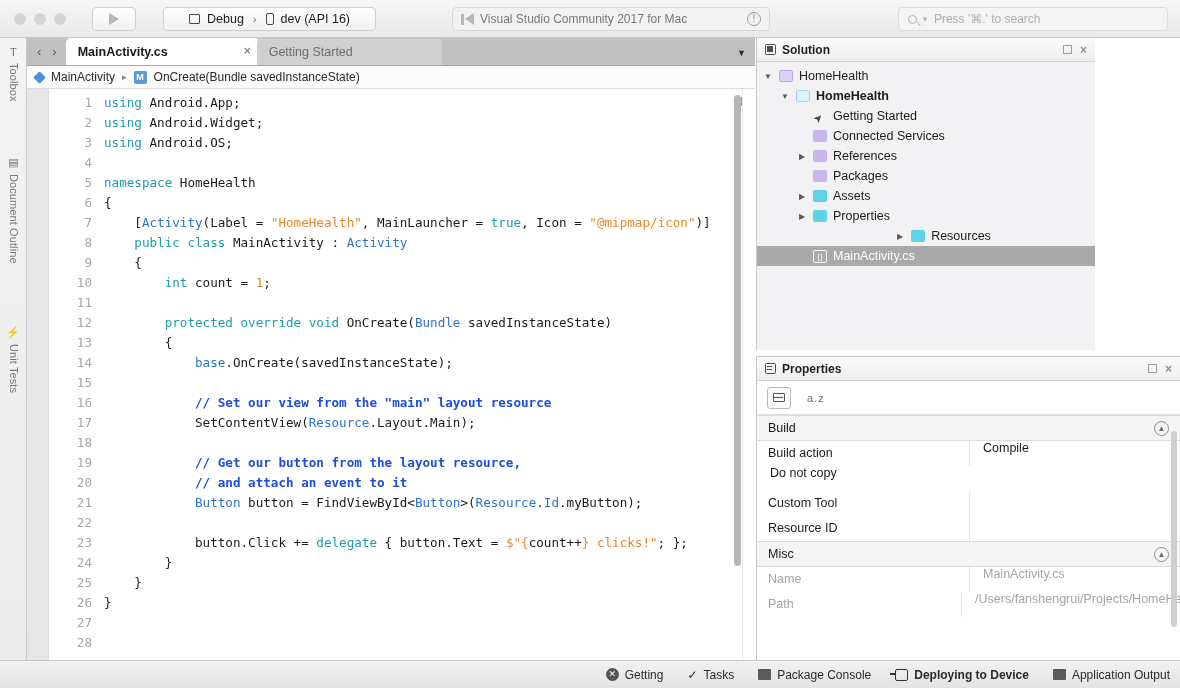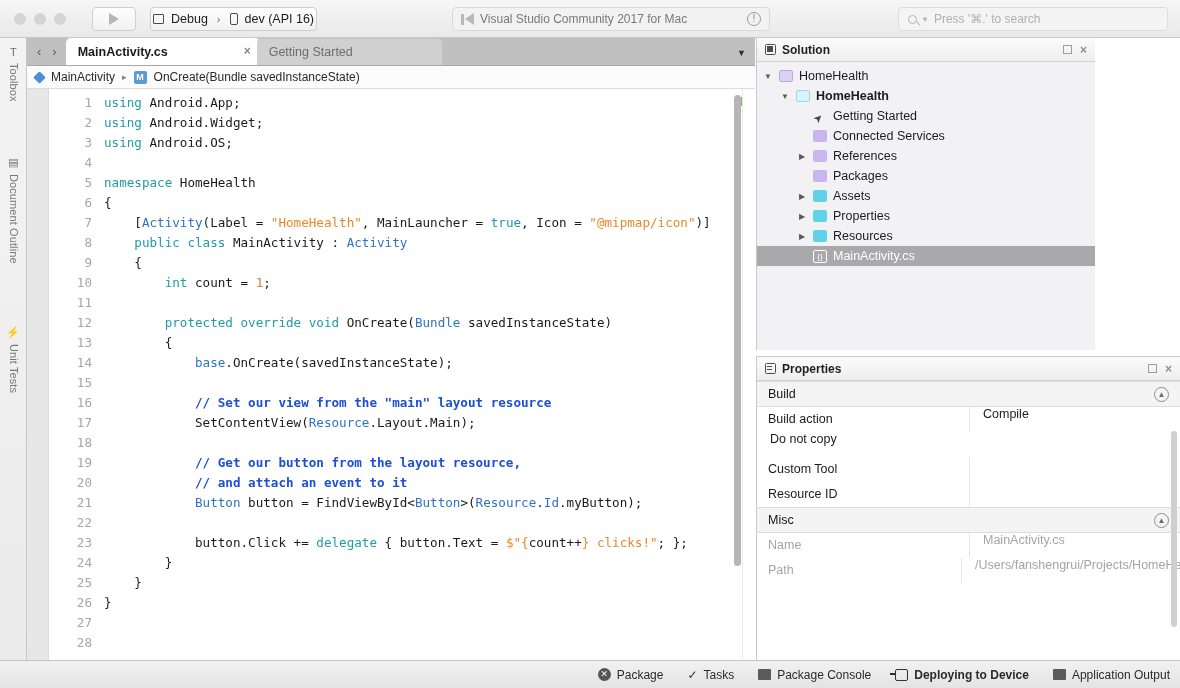--- a/index.html
+++ b/index.html
@@ -29,25 +29,25 @@
     display: flex; align-items: center; justify-content: center;
   }
   .play-tri {
     width: 0; height: 0;
     border-left: 10px solid #b6b6b6;
     border-top: 6px solid transparent;
     border-bottom: 6px solid transparent;
   }
 
   .tb-config {
-    margin-left: 14px; height: 24px;
+    margin-left: 27px; height: 24px;
     border: 1px solid #cfcfcf; border-radius: 4px;
     background: linear-gradient(#fefefe,#f1f1f1);
     display: flex; align-items: center;
-    padding: 0 2px; gap: 7px;
+    padding: 0 25px; gap: 7px;
     font-size: 12.5px; color: #1d1d1d; justify-content: space-between;
   }
   .ic-square {
     width: 11px; height: 10px; border: 1.6px solid #4a4a4a; border-radius: 1px;
     display: inline-block;
   }
   .ic-phone {
     width: 8px; height: 12px; border: 1.6px solid #4a4a4a; border-radius: 2px;
     display: inline-block;
   }
@@ -459,21 +459,21 @@
       <div class="trow" style="padding-left: 40px;">
         <span class="twist closed"></span>
         <span class="ficon cyan"></span>
         <span>Assets</span>
       </div>
       <div class="trow" style="padding-left: 40px;">
         <span class="twist closed"></span>
         <span class="ficon cyan"></span>
         <span>Properties</span>
       </div>
-      <div class="trow" style="padding-left: 40px;">
+      <div class="trow" style="padding-left: 40px; justify-content: center;">
         <span class="twist closed"></span>
         <span class="ficon cyan"></span>
         <span>Resources</span>
       </div>
       <div class="trow sel" style="padding-left: 40px;">
         <span class="twist"></span>
         <span class="csicon">{}</span>
         <span>MainActivity.cs</span>
       </div>
     </div>
@@ -481,20 +481,26 @@
 
 <div class="propspanel">
   <div class="panelhdr">
     <span class="hdr-ic props"></span>
     <span>Properties</span>
     <span class="hdr-btns">
       <span class="mini-sq"></span>
       <span class="mini-x">×</span>
     </span>
   </div>
+  <div class="propstools">
+    <span class="pbtn">
+      <span class="pbtn-gl"></span>
+    </span>
+    <span class="az">a.z</span>
+  </div>
   <div id="propsbody">
       <div class="grpheader">
         <span>Build</span>
         <span class="chevcirc">▲</span>
       </div>
       <div class="prow">
         <div class="pname">Build action</div>
         <div class="pval">Compile</div>
       </div>
       <div class="prow">
@@ -520,21 +526,21 @@
         <div class="pname">Path</div>
         <div class="pval">/Users/fanshengrui/Projects/HomeHea</div>
       </div>
     </div>
   <div class="pscroll"></div>
 </div>
 
 <div class="statusbar">
   <div class="sbitem">
     <span class="err-ic">✕</span>
-    <span>Package</span>
+    <span>Getting</span>
   </div>
   <div class="sbitem">
     <span class="chk-ic">✓</span>
     <span>Tasks</span>
   </div>
   <div class="sbitem">
     <span class="pkg-ic"></span>
     <span>Package Console</span>
   </div>
   <div class="sbitem strong">

